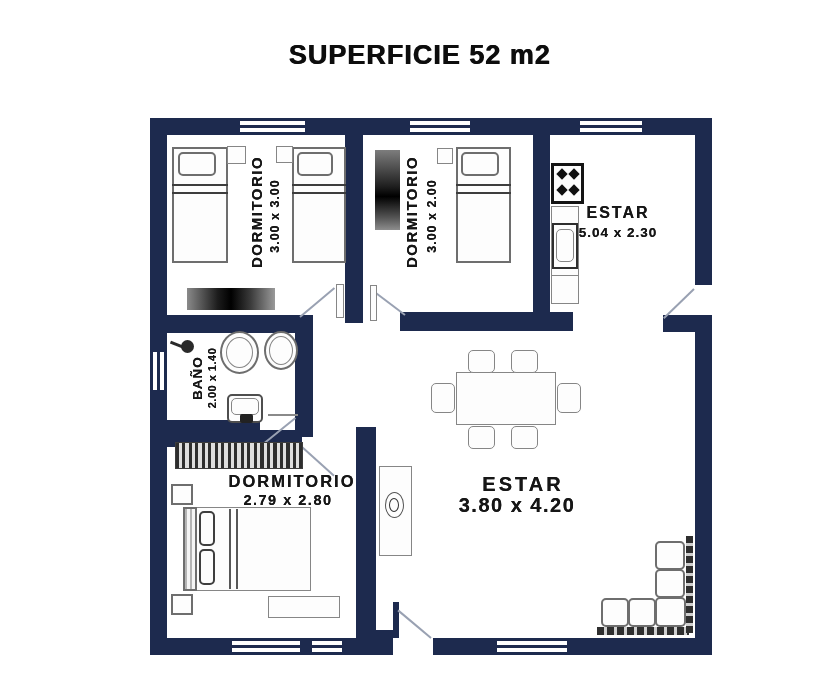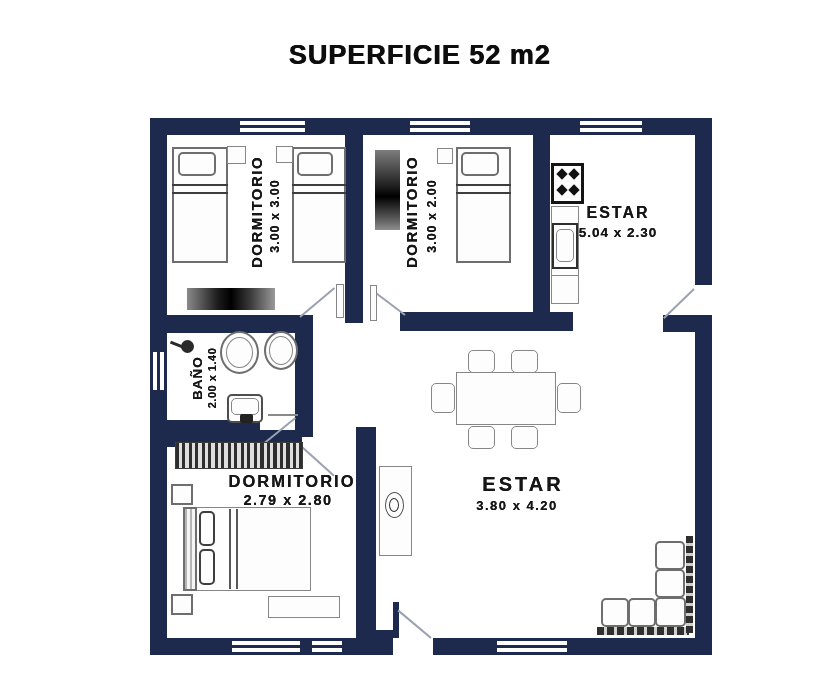--- a/index.html
+++ b/index.html
@@ -181,16 +181,16 @@
     <span style="font-size:16.5px;letter-spacing:2px">DORMITORIO</span>
   </div>
   <div class="label" style="left:288px;top:500px">
     <span style="font-size:14.5px;letter-spacing:1.5px">2.79 x 2.80</span>
   </div>
 
   <div class="label" style="left:523px;top:484px">
     <span style="font-size:20px;letter-spacing:3px">ESTAR</span>
   </div>
   <div class="label" style="left:517px;top:505px">
-    <span style="font-size:13px;letter-spacing:1.5px">3.80 x 4.20</span>
+    <span style="font-size:20px;letter-spacing:1.5px">3.80 x 4.20</span>
   </div>
 
 </div>
 
 </body></html>

